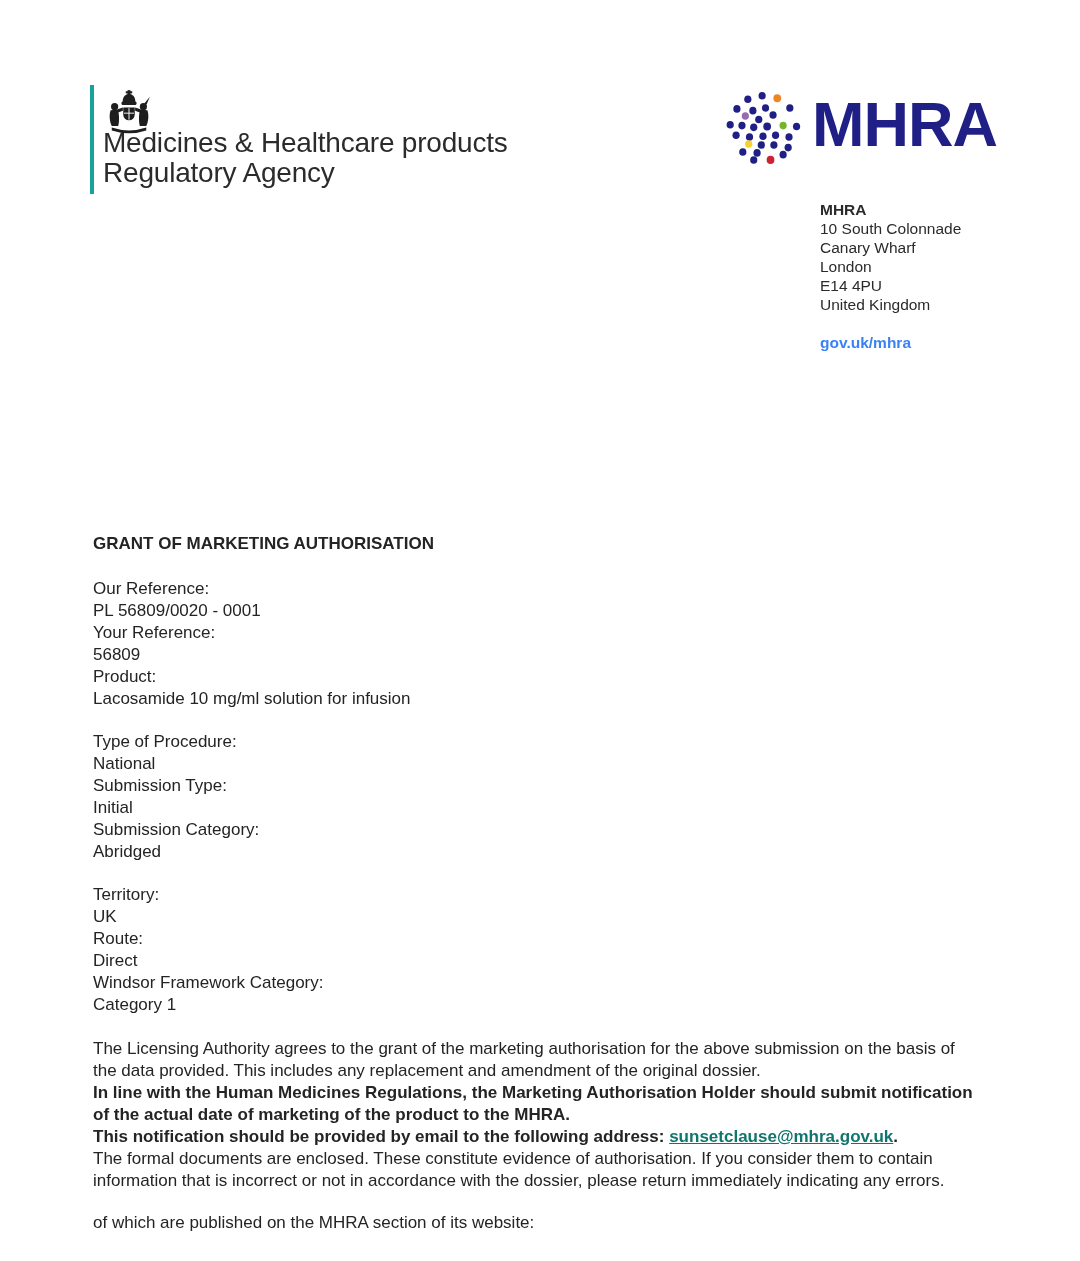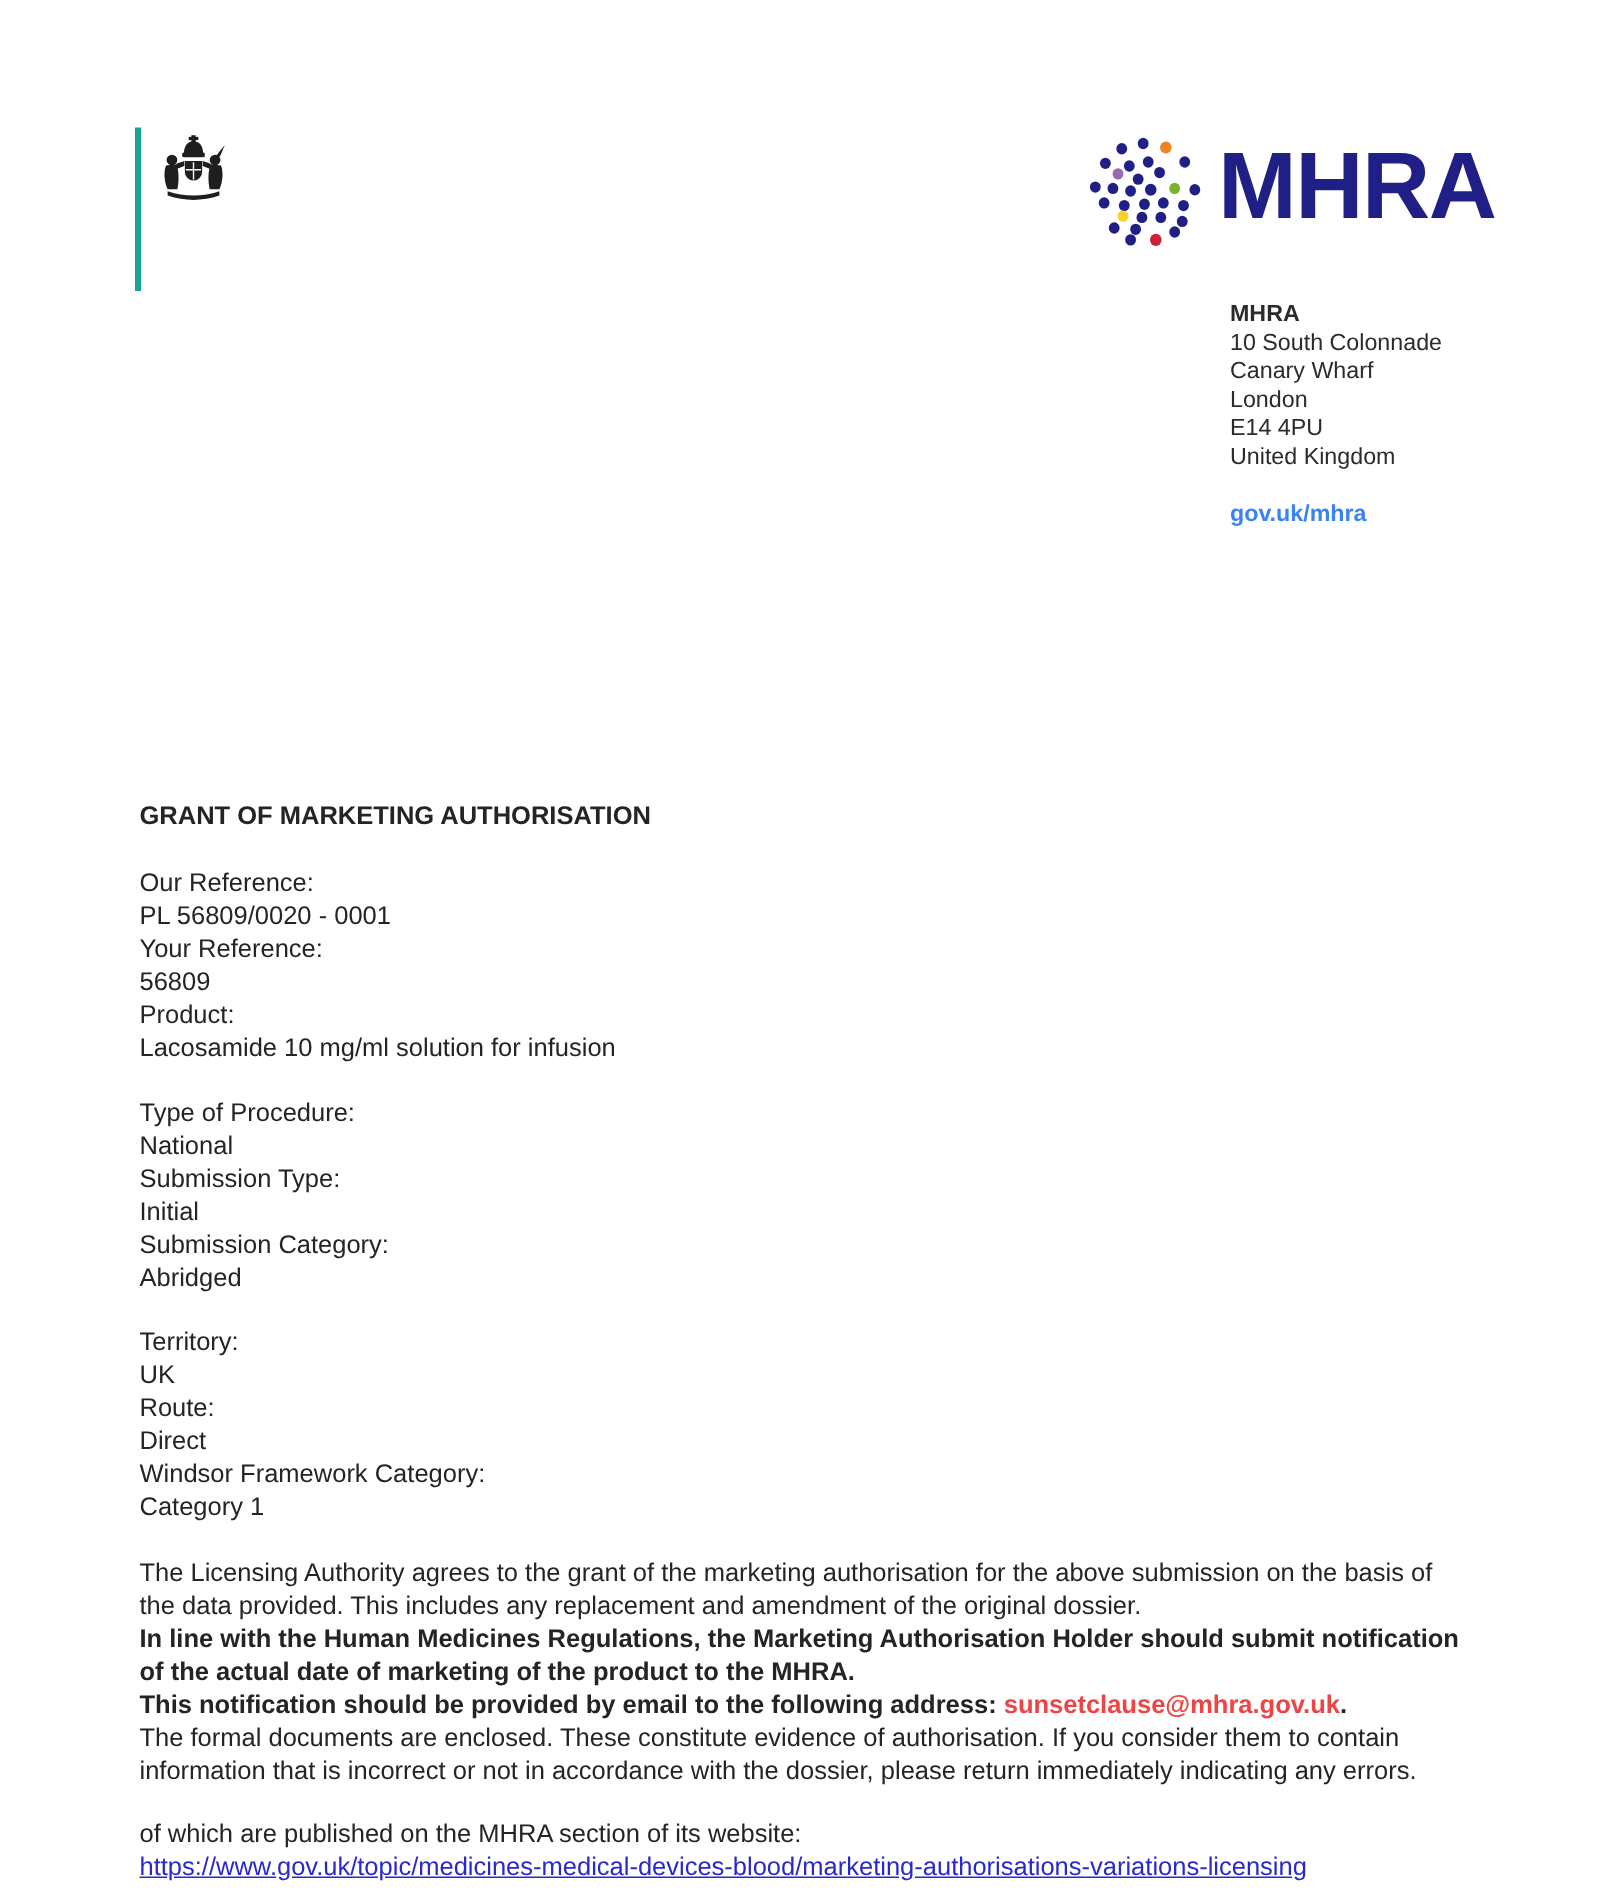--- a/index.html
+++ b/index.html
@@ -89,22 +89,23 @@
   .field-group { margin-top: 21px; }
   .field-group.first { margin-top: 0; }
   .field-row { display: flex; flex-direction: column; }
   .field-label { width: 283px; flex: none; }
   .para { }
   .para.p1 { margin-top: 22px; }
   .para.p4 { margin-top: 20px; }
   .para-line { white-space: nowrap; }
   .bold-para { font-weight: bold; }
   .email-link {
-    color: #ef4444;
-    font-weight: bold;
+    color: #0f766e;
+    font-weight: bold;
+    text-decoration: underline;
     cursor: pointer;
   }
   .url-link {
     color: #2a28cc;
     text-decoration: underline;
     cursor: pointer;
     white-space: nowrap;
   }
   .valediction { margin-top: 25px; }
   .signatory { margin-top: 24px; }
@@ -129,20 +130,24 @@
       <path d="M57.5 28 C60 34 59 44 56 50 L47 50 C45 42 46 32 47.5 27 Z"></path>
       <path d="M48 26.5 L40.5 24 L40.5 28.5 L47 31 Z"></path>
       <path d="M53 19 L61 9 L56.5 20 Z"></path>
       <path d="M8 52 Q32 60 56 52 L56 56 Q32 64 8 56 Z"></path>
     </g>
     <g stroke="#ffffff" stroke-width="1.3">
       <line x1="32" y1="25" x2="32" y2="41"></line>
       <line x1="25" y1="32" x2="39" y2="32"></line>
     </g>
   </svg>
+  <div class="dept-name">
+    <div>Medicines &amp; Healthcare products</div>
+    <div>Regulatory Agency</div>
+  </div>
 
   <svg class="mhra-dots" viewBox="0 0 100 100" preserveAspectRatio="none" xmlns="http://www.w3.org/2000/svg">
     <g fill="#201f85">
       <circle cx="26" cy="15" r="4.3"></circle>
         <circle cx="43" cy="11" r="4.3"></circle>
       <circle cx="13" cy="26" r="4.3"></circle>
         <circle cx="32" cy="28" r="4.3"></circle>
       <circle cx="47" cy="25" r="4.3"></circle>
         <circle cx="76" cy="25" r="4.3"></circle>
       <circle cx="39" cy="38" r="4.3"></circle>
@@ -243,20 +248,19 @@
       <div class="para-line"><span>This notification should be provided by email to the following address: </span><a class="email-link">sunsetclause@mhra.gov.uk</a><span>.</span></div>
     </div>
 
     <div class="para">
       <div class="para-line">The formal documents are enclosed. These constitute evidence of authorisation. If you consider them to contain</div>
       <div class="para-line">information that is incorrect or not in accordance with the dossier, please return immediately indicating any errors.</div>
     </div>
 
     <div class="para p4">
       <div class="para-line">of which are published on the MHRA section of its website:</div>
-      <div class="para-line"><a class="url-link">https://www.gov.uk/topic/medicines-medical-devices-blood/marketing-authorisations-variations-licensing</a></div>
     </div>
 
     <div class="valediction">Yours sincerely,</div>
     <div class="signatory">Renu Raizada</div>
 
   </div>
 </div>
 
 </body></html>

